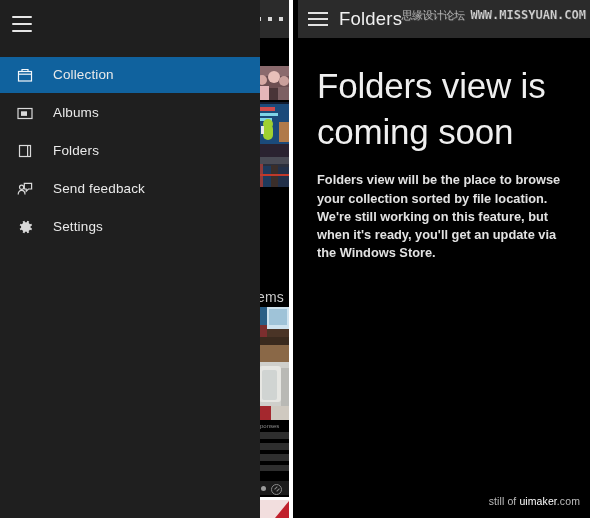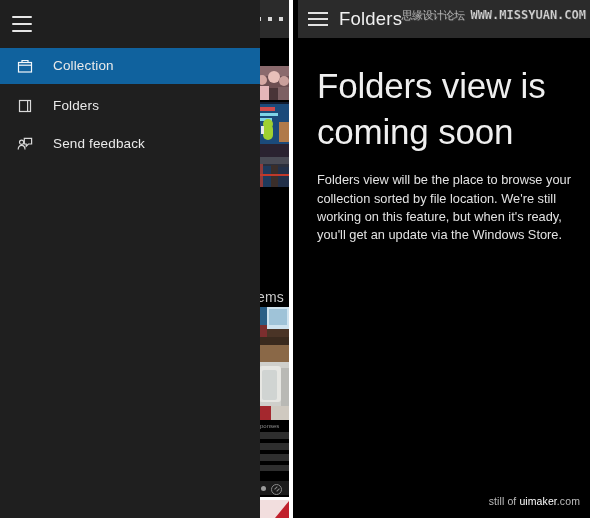--- a/index.html
+++ b/index.html
@@ -120,21 +120,21 @@
     justify-content: space-between;
   }
   .hamburger i {
     display: block;
     height: 2px;
     background: #e6e6e6;
     border-radius: 1px;
   }
   .nav-list {
     position: absolute;
-    left: 0; top: 48px;
+    left: 0; top: 57px;
     width: 260px;
   }
   .nav-item {
     position: relative;
     height: 36px;
     display: flex;
     align-items: center;
     padding-left: 15px;
     box-sizing: border-box;
     color: #e8e8e8;
@@ -248,21 +248,21 @@
     letter-spacing: -0.2px;
     margin: 0;
     max-width: 245px;
   }
   .rp-desc {
     margin: 16px 0 0 0;
     font-size: 12.8px;
     line-height: 1.42;
     color: #e2e2e2;
     max-width: 262px;
-    font-weight: 400;
+    font-weight: 700;
   }
 
   .credit {
     position: absolute;
     right: 10px;
     bottom: 11px;
     font-size: 10.5px;
     color: #bdbdbd;
     letter-spacing: .1px;
     white-space: nowrap;
@@ -393,20 +393,29 @@
           <svg width="20" height="20" viewBox="0 0 20 20" fill="none" stroke="#ffffff" stroke-width="1.2">
             <rect x="3.5" y="6.5" width="13" height="9.5"></rect>
             <path d="M7 6.5 V4.5 H13 V6.5"></path>
             <line x1="3.5" y1="9.2" x2="16.5" y2="9.2"></line>
           </svg>
         </span>
         <span class="lbl">Collection</span>
       </div>
       <div class="nav-gap"></div>
 
+      <div class="nav-item">
+        <span class="ico">
+          <svg width="20" height="20" viewBox="0 0 20 20" fill="none" stroke="#e3e3e3" stroke-width="1.2">
+            <rect x="3" y="5.5" width="14" height="10"></rect>
+            <rect x="6" y="8.3" width="6" height="4.6" fill="#e3e3e3" stroke="none"></rect>
+          </svg>
+        </span>
+        <span class="lbl">Albums</span>
+      </div>
       <div class="nav-gap"></div>
 
       <div class="nav-item">
         <span class="ico">
           <svg width="20" height="20" viewBox="0 0 20 20" fill="none" stroke="#e3e3e3" stroke-width="1.2">
             <rect x="4.5" y="4.5" width="11" height="11"></rect>
             <line x1="12.6" y1="4.5" x2="12.6" y2="15.5"></line>
           </svg>
         </span>
         <span class="lbl">Folders</span>
@@ -418,20 +427,29 @@
           <svg width="20" height="20" viewBox="0 0 20 20" fill="none" stroke="#e3e3e3" stroke-width="1.2">
             <circle cx="6.6" cy="8.3" r="2.1"></circle>
             <path d="M3.2 15.6 C3.2 12.6 4.8 11.3 6.6 11.3 C8.4 11.3 10 12.6 10 15.6"></path>
             <path d="M9.3 4.4 H16.6 V10 H13.4 L11.2 12.2 V10 H9.3 Z"></path>
           </svg>
         </span>
         <span class="lbl">Send feedback</span>
       </div>
       <div class="nav-gap"></div>
 
+      <div class="nav-item">
+        <span class="ico">
+          <svg width="20" height="20" viewBox="0 0 20 20">
+            <path fill="#e3e3e3" d="M10 6.4a3.6 3.6 0 100 7.2 3.6 3.6 0 000-7.2zm0 5.6a2 2 0 110-4 2 2 0 010 4z"></path>
+            <path fill="#e3e3e3" d="M17.1 11.4l-1.5-.5a5.9 5.9 0 000-1.8l1.5-.5-.7-1.9-1.5.6a5.9 5.9 0 00-1.3-1.3l.6-1.5-1.9-.7-.5 1.5a5.9 5.9 0 00-1.8 0l-.5-1.5-1.9.7.6 1.5a5.9 5.9 0 00-1.3 1.3l-1.5-.6-.7 1.9 1.5.5a5.9 5.9 0 000 1.8l-1.5.5.7 1.9 1.5-.6a5.9 5.9 0 001.3 1.3l-.6 1.5 1.9.7.5-1.5a5.9 5.9 0 001.8 0l.5 1.5 1.9-.7-.6-1.5a5.9 5.9 0 001.3-1.3l1.5.6z"></path>
+          </svg>
+        </span>
+        <span class="lbl">Settings</span>
+      </div>
 
     </div>
   </div>
 
   <div class="separator"></div>
   <div class="sep-shadow"></div>
 
   <div class="right-panel">
 
     <div class="rp-topbar">

